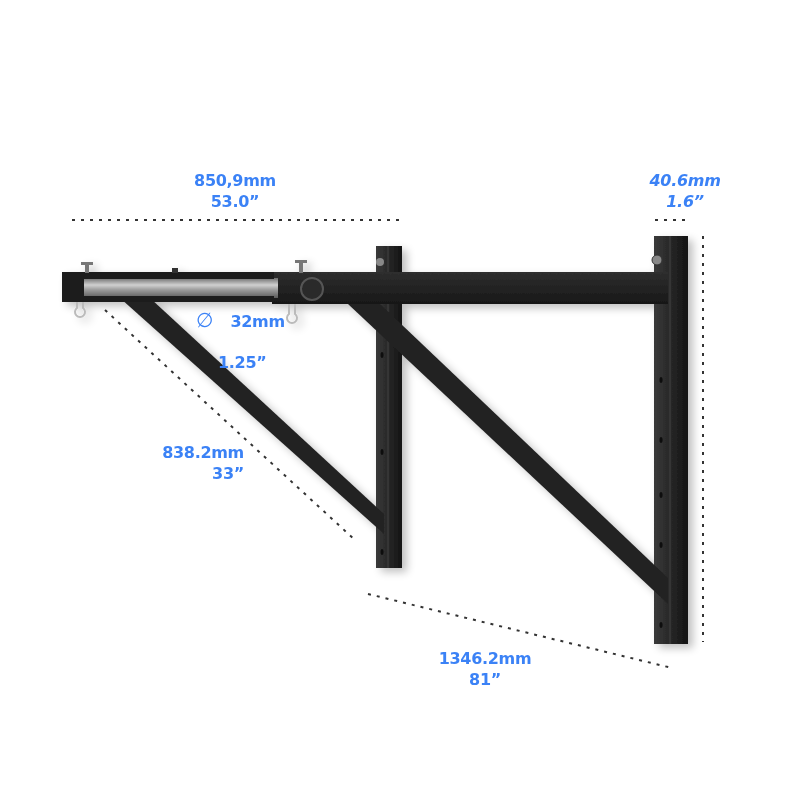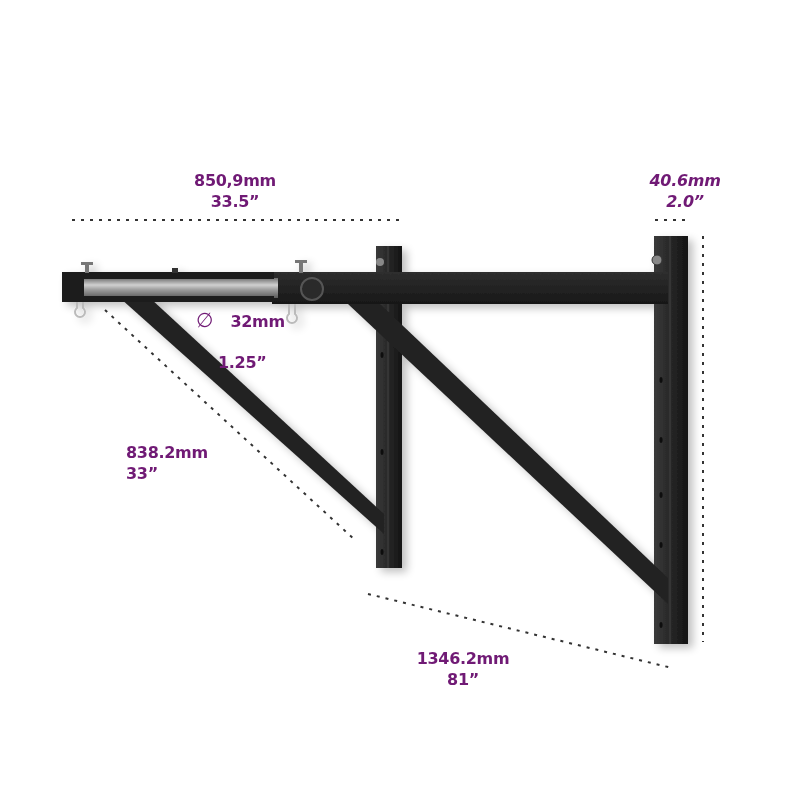--- a/index.html
+++ b/index.html
@@ -4,27 +4,27 @@
   <style>
     html, body { margin: 0; padding: 0; background: #ffffff; }
     .canvas { position: relative; width: 800px; height: 800px; background: #ffffff; overflow: hidden; }
     svg.art { position: absolute; left: 0; top: 0; }
     .lbl {
       position: absolute;
       font-family: "DejaVu Sans", sans-serif;
       font-weight: bold;
       font-size: 16px;
       line-height: 21px;
-      color: #701a75;
+      color: #3b82f6;
       letter-spacing: -0.3px;
       white-space: nowrap;
     }
     .lbl span { display: block; }
     .center { text-align: center; }
-    .right { text-align: left; }
+    .right { text-align: right; margin-left: 30px; }
   </style>
 </head>
 <body>
 
 <div class="canvas">
 
   <svg class="art" width="800" height="800" viewBox="0 0 800 800">
     <defs>
       <linearGradient id="chrome" x1="0" y1="0" x2="0" y2="1">
         <stop offset="0" stop-color="#6e6e6e"></stop>
@@ -105,37 +105,37 @@
         <ellipse cx="661" cy="440" rx="1.5" ry="3"></ellipse>
         <ellipse cx="661" cy="495" rx="1.5" ry="3"></ellipse>
         <ellipse cx="661" cy="545" rx="1.5" ry="3"></ellipse>
         <ellipse cx="661" cy="625" rx="1.5" ry="3"></ellipse>
       </g>
     </g>
   </svg>
 
   <div class="lbl center" style="left:180px; top:170px; width:110px;">
     <span>850,9mm</span>
-    <span>33.5”</span>
+    <span>53.0”</span>
   </div>
 
   <div class="lbl center" style="left:635px; top:170px; width:100px;font-style:italic;">
     <span>40.6mm</span>
-    <span>2.0”</span>
+    <span>1.6”</span>
   </div>
 
   <div class="lbl" style="left:196px; top:310px;">
     <span><span style="display:inline; font-weight:normal; font-size:20px;">∅</span> <span style="display:inline;margin-left:12px;">32mm</span></span>
     <span style="padding-left:22px;margin-top:20px;">1.25”</span>
   </div>
 
   <div class="lbl right" style="left:126px; top:442px; width:88px;">
     <span>838.2mm</span>
     <span>33”</span>
   </div>
 
 
-  <div class="lbl center" style="left:408px; top:648px; width:110px;">
+  <div class="lbl center" style="left:430px; top:648px; width:110px;">
     <span>1346.2mm</span>
     <span>81”</span>
   </div>
 
 </div>
 
 </body></html>

